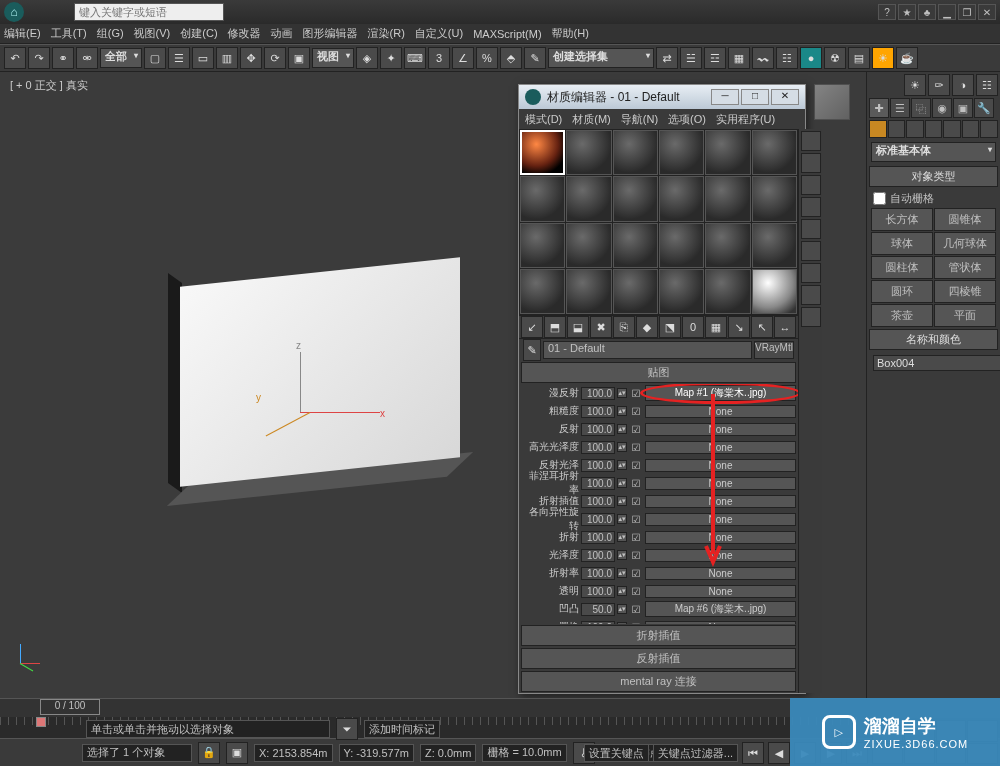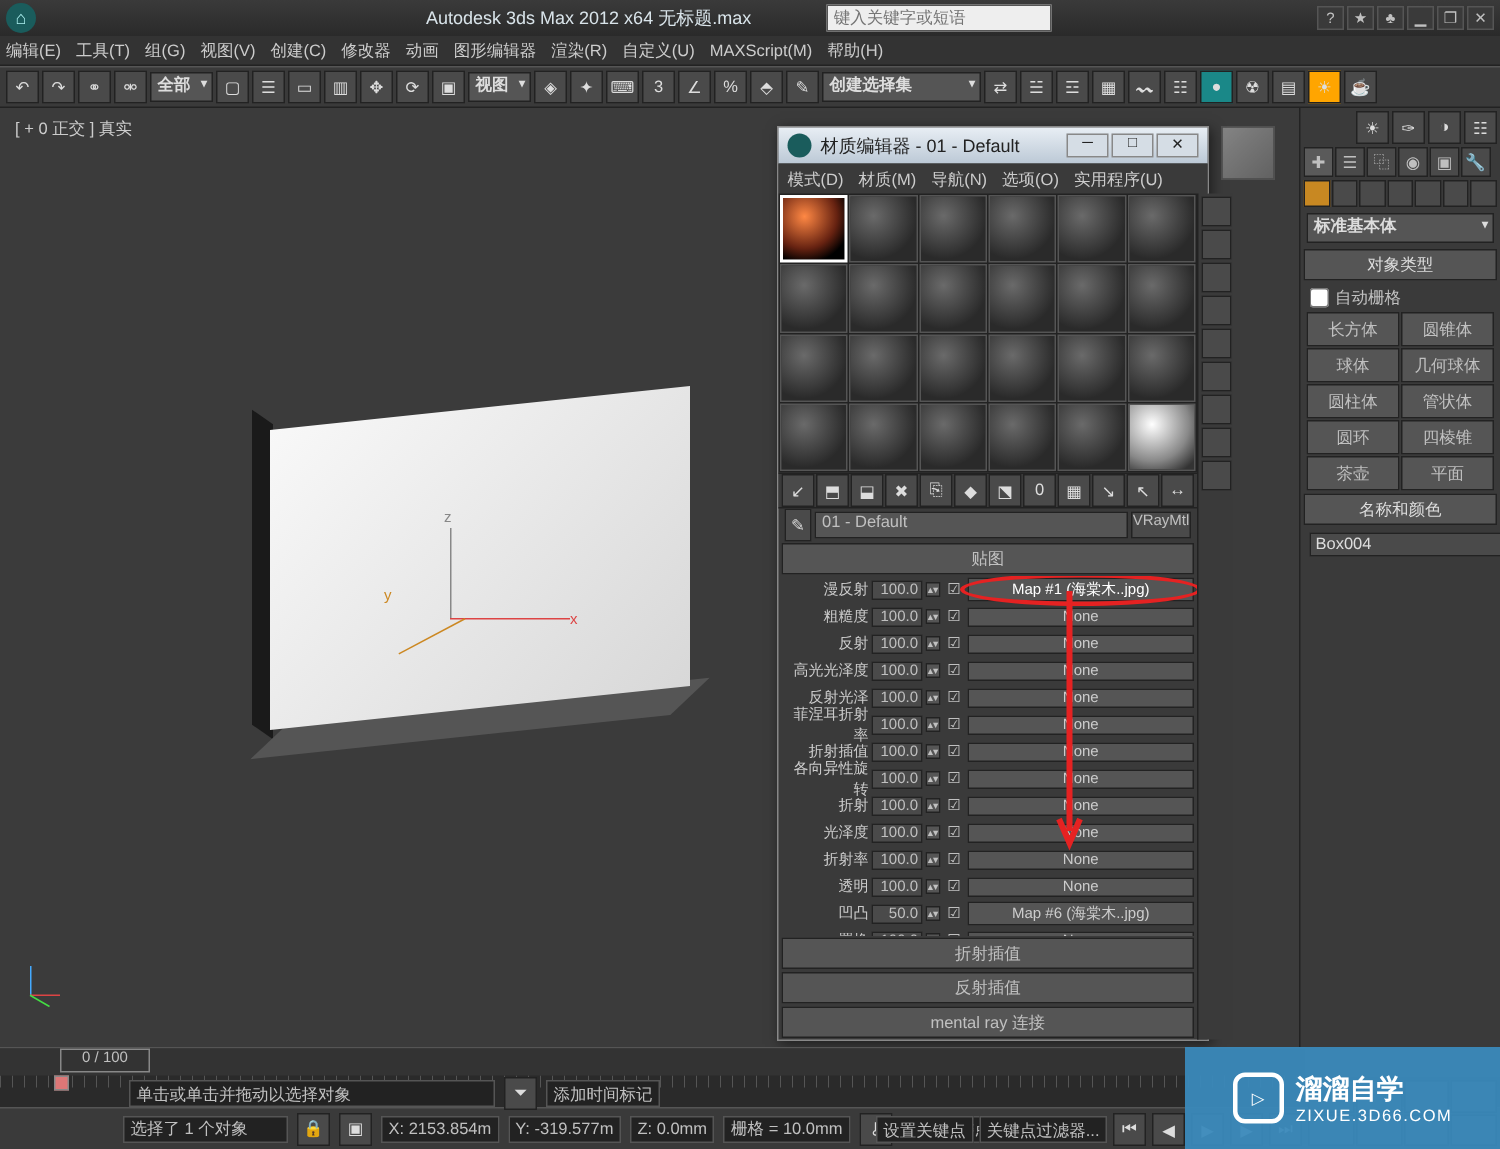--- a/index.html
+++ b/index.html
@@ -123,21 +123,20 @@
 .watermark .txt .sm{font-size:11px;letter-spacing:1px;}
 
 .bottom-right-nav{position:absolute;right:2px;bottom:2px;width:126px;height:44px;display:grid;grid-template-columns:repeat(4,1fr);grid-template-rows:1fr 1fr;gap:1px;}
 .bottom-right-nav .nb{background:#4a4a4a;border:1px solid #222;}
 </style>
 </head>
 <body>
 
 <div class="titlebar">
   <div class="logo">⌂</div>
-  <div class="app-title">Autodesk 3ds Max 2012 x64   无标题.max</div>
   <input class="search-box" placeholder="键入关键字或短语" style="">
   <div class="controls">
     <div class="btn">?</div>
     <div class="btn">★</div>
     <div class="btn">♣</div>
     <div class="btn">▁</div>
     <div class="btn">❐</div>
     <div class="btn">✕</div>
   </div>
 </div>

